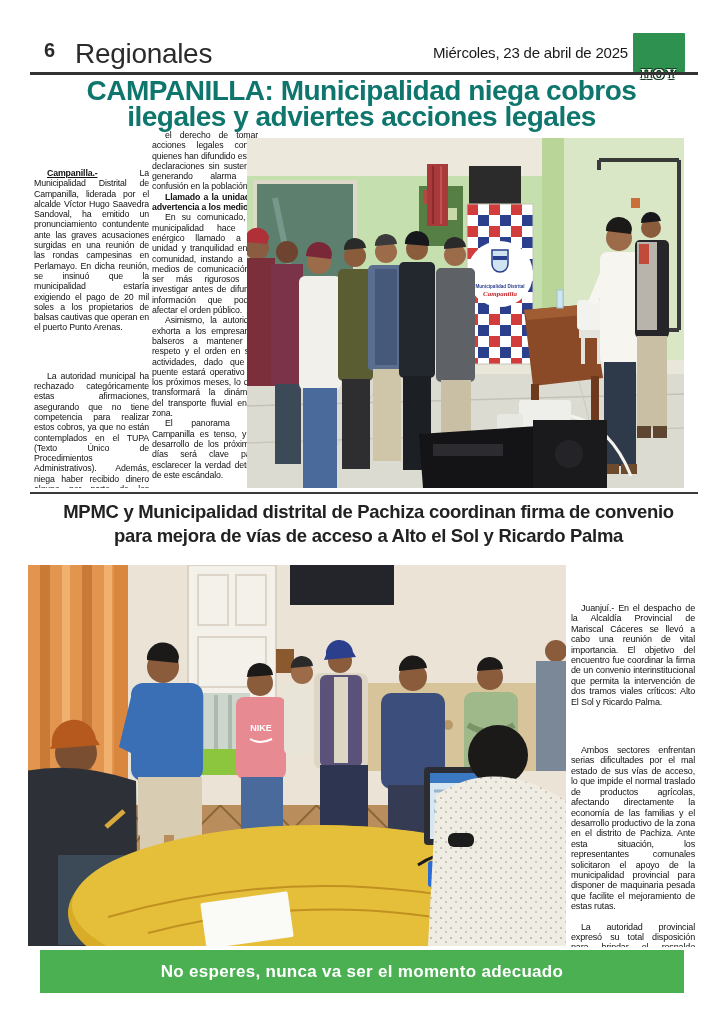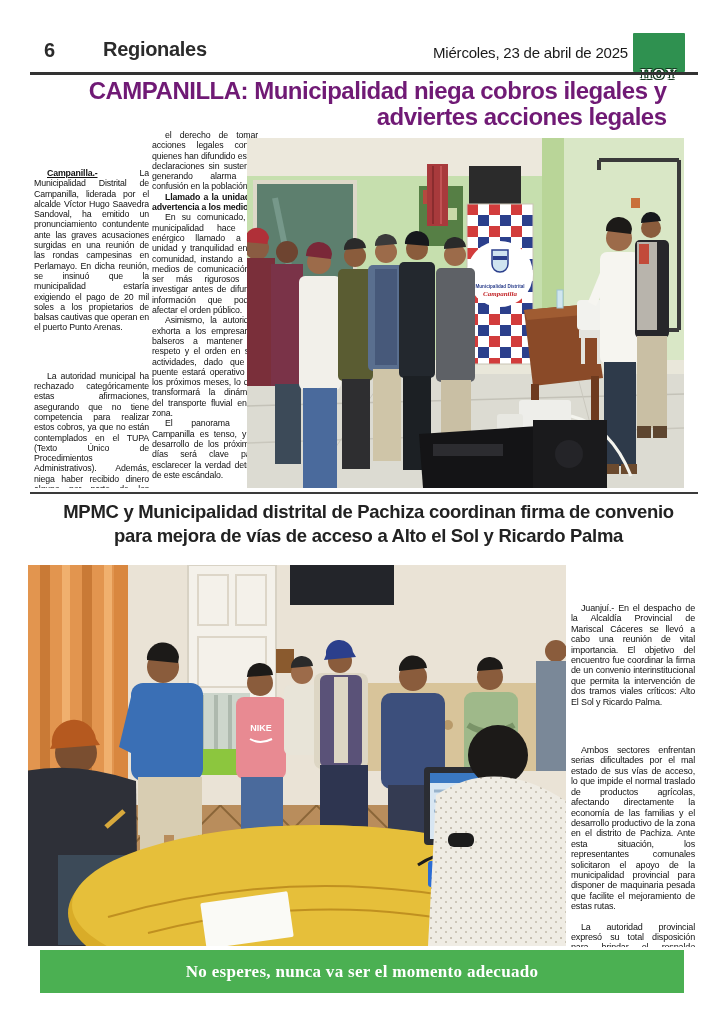--- a/index.html
+++ b/index.html
@@ -6,32 +6,32 @@
     --logo-green:#2f9150;
     --banner-green:#4bb052;
     --ink:#1c1c1c;
   }
   *{box-sizing:border-box;margin:0;padding:0;}
   body{width:723px;height:1024px;background:#ffffff;font-family:"Liberation Sans",sans-serif;color:var(--ink);}
   .page{position:relative;width:723px;height:1024px;background:#fff;overflow:hidden;}
 
   
   .hdr-pagenum{position:absolute;left:44px;top:39px;font-size:20px;font-weight:bold;color:#2b2b2b;}
-  .hdr-section{position:absolute;left:103px;top:38px;font-size:20px;font-weight:bold;color:#2b2b2b;letter-spacing:-0.3px;}
+  .hdr-section{position:absolute;left:75px;top:38px;font-size:28px;font-weight:normal;color:#2b2b2b;letter-spacing:-0.3px;}
   .hdr-date{position:absolute;right:95px;top:44px;font-size:15px;color:#1a1a1a;letter-spacing:-0.2px;}
   .hdr-logo{position:absolute;left:633px;top:33px;width:52px;height:39px;background:var(--logo-green);
     display:flex;flex-direction:column;align-items:center;justify-content:center;border-radius:1px;}
   .hdr-logo .logo-top{font-family:"Liberation Serif",serif;font-weight:bold;font-size:9px;color:#fff;line-height:10px;}
   .hdr-logo .logo-main{font-family:"Liberation Serif",serif;font-weight:bold;font-size:15px;color:#fff;line-height:24px;
     text-shadow:1px 1px 0 #14381f,-1px 1px 0 #14381f,1px -1px 0 #14381f,-1px -1px 0 #14381f;letter-spacing:1px;margin-top:32px;}
   .hdr-rule{position:absolute;left:30px;top:72px;width:668px;height:3px;background:#333;}
 
   
   .headline1{position:absolute;left:0;top:78px;width:723px;text-align:center;}
-  .headline1 span{display:inline-block;max-width:610px;font-size:24px;font-weight:bold;line-height:26px;letter-spacing:-0.5px;color:#701a75;text-align:right;}
+  .headline1 span{display:inline-block;max-width:610px;font-size:28px;font-weight:bold;line-height:26px;letter-spacing:-0.5px;color:#0f766e;}
   .headline2{position:absolute;left:0;top:500px;width:723px;text-align:center;padding-left:14px;}
   .headline2 span{display:inline-block;max-width:625px;font-size:18.5px;font-weight:bold;line-height:24px;letter-spacing:-0.3px;color:#222;}
 
   
   .col{position:absolute;font-size:8.8px;line-height:10.3px;text-align:justify;letter-spacing:-0.15px;color:#111;overflow:hidden;}
   .col p{text-indent:13px;}
   .col .gap{margin-bottom:9px;margin-top:38px;}
   .col .bold{font-weight:bold;}
   .lead{font-weight:bold;text-decoration:underline;}
   .col1{left:34px;top:130px;width:115px;height:358px;}
@@ -42,21 +42,21 @@
 
   
   .photo1{position:absolute;left:247px;top:138px;width:437px;height:350px;overflow:hidden;background:#cfe2b4;}
   .photo2{position:absolute;left:28px;top:565px;width:538px;height:381px;overflow:hidden;background:#eae3d6;}
   .photo1 svg,.photo2 svg{display:block;}
 
   
   .art-sep{position:absolute;left:30px;top:492px;width:668px;height:2px;background:#3a3a3a;}
   .footer-banner{position:absolute;left:40px;top:950px;width:644px;height:43px;background:var(--banner-green);
     display:flex;align-items:center;justify-content:center;}
-  .footer-banner span{font-family:Liberation Serif, serif;font-weight:bold;font-size:17px;color:#fff;letter-spacing:0.3px;}
+  .footer-banner span{font-family:Liberation Sans, sans-serif;font-weight:bold;font-size:17px;color:#fff;letter-spacing:0.3px;}
 </style>
 </head>
 <body>
 
 <div class="page">
 
   <div class="hdr-pagenum">6</div>
   <div class="hdr-section">Regionales</div>
   <div class="hdr-date">Miércoles, 23 de abril de 2025</div>
   <div class="hdr-logo">

